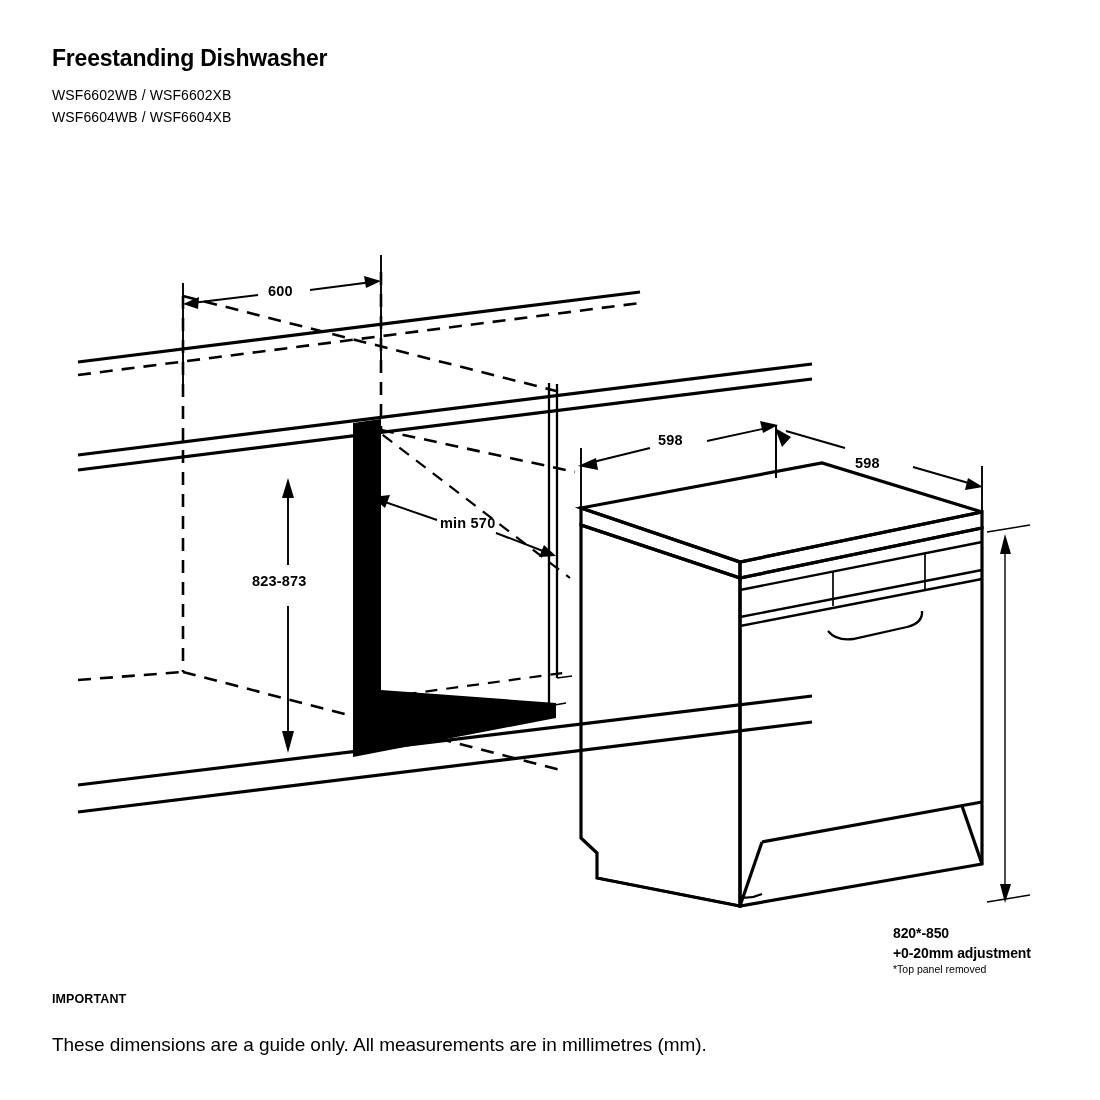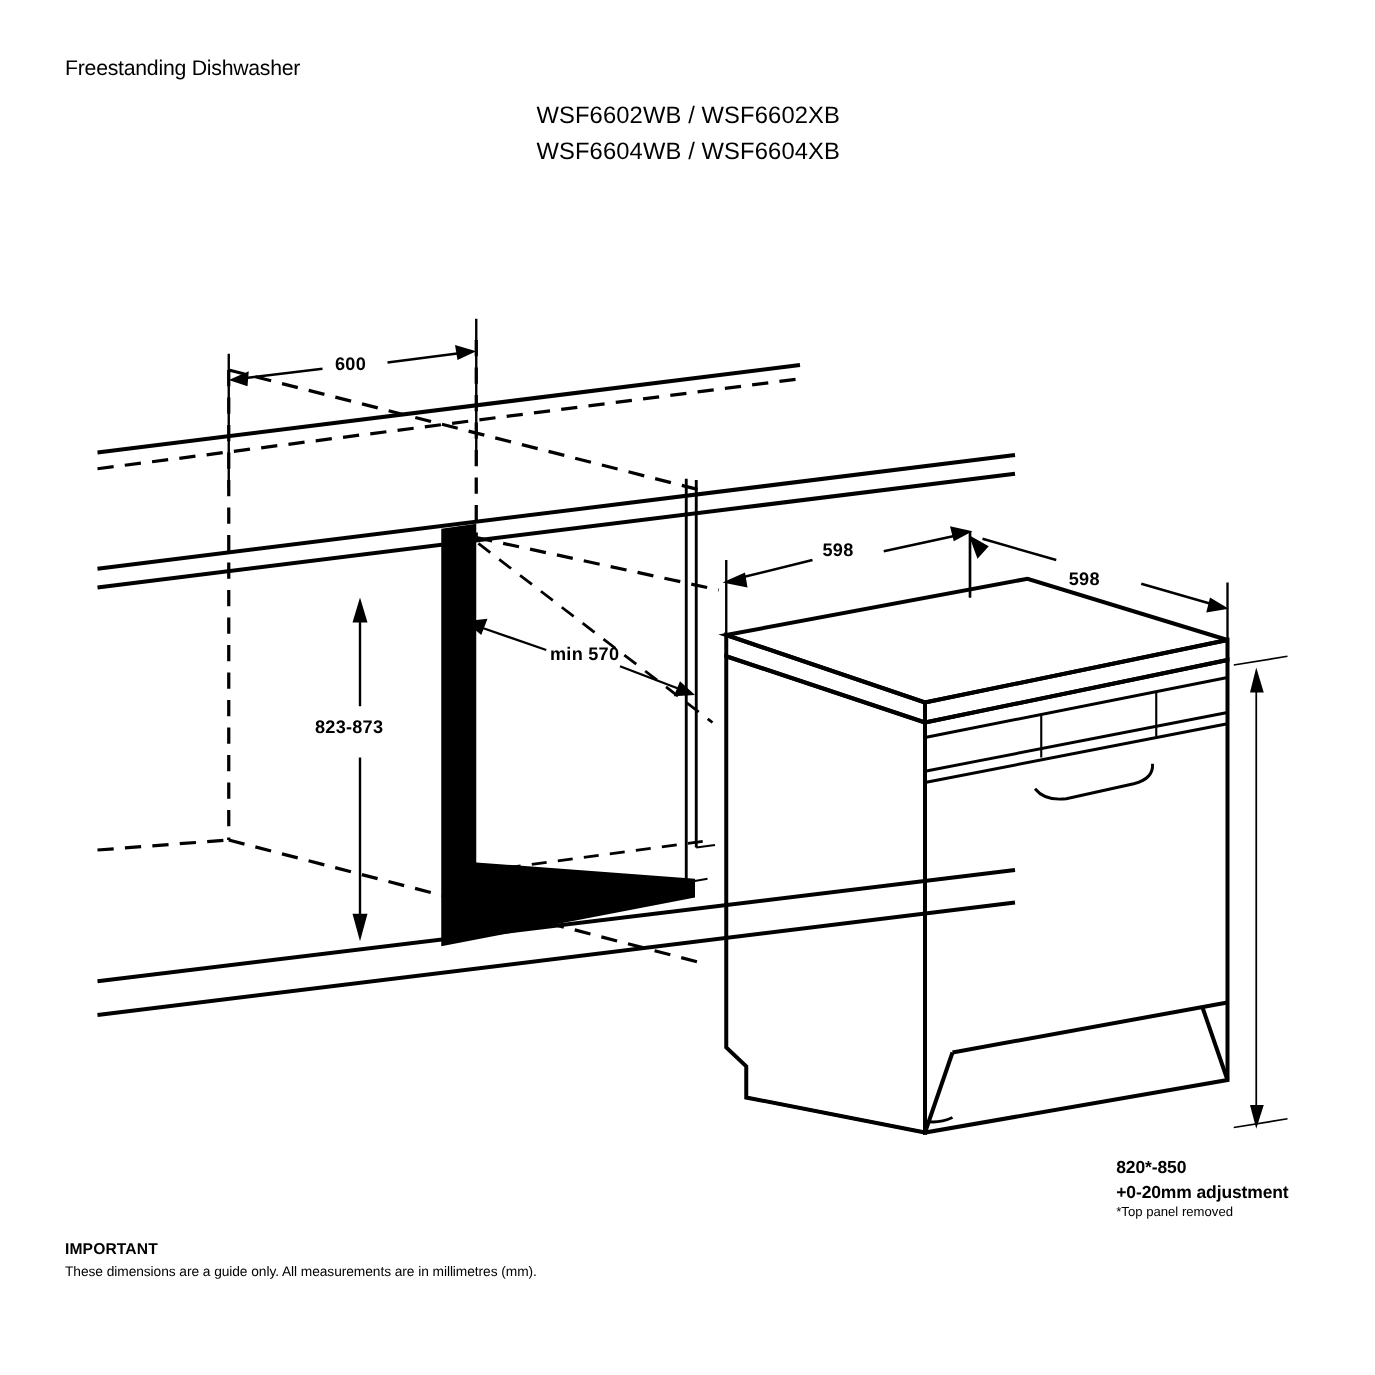--- a/index.html
+++ b/index.html
@@ -21,48 +21,47 @@
     height: 1100px;
     background: #ffffff;
   }
   .header-block {
     position: absolute;
     left: 52px;
     top: 46px;
     width: 620px;
   }
   .doc-title {
-    font-size: 17px;
-    font-weight: normal;
+    font-size: 23px;
+    font-weight: bold;
     letter-spacing: -0.2px;
     margin: 0 0 14px 0;
     line-height: 1.1;
   }
   .model-line {
-    font-size: 19px;
+    font-size: 14px;
     font-weight: 400;
     letter-spacing: 0.1px;
     line-height: 1.52;
     white-space: pre;
-    text-align: right;
   }
   .footer-block {
     position: absolute;
     left: 52px;
     top: 992px;
     width: 760px;
   }
   .footer-heading {
     font-size: 12.5px;
     font-weight: bold;
     letter-spacing: 0.1px;
-    margin: 0 0 4px 0;
+    margin: 0 0 24px 0;
   }
   .footer-line {
-    font-size: 11px;
+    font-size: 19px;
     line-height: 1.55;
     letter-spacing: -0.05px;
   }
   svg.drawing {
     position: absolute;
     left: 0;
     top: 0;
     width: 1100px;
     height: 1100px;
     overflow: visible;

